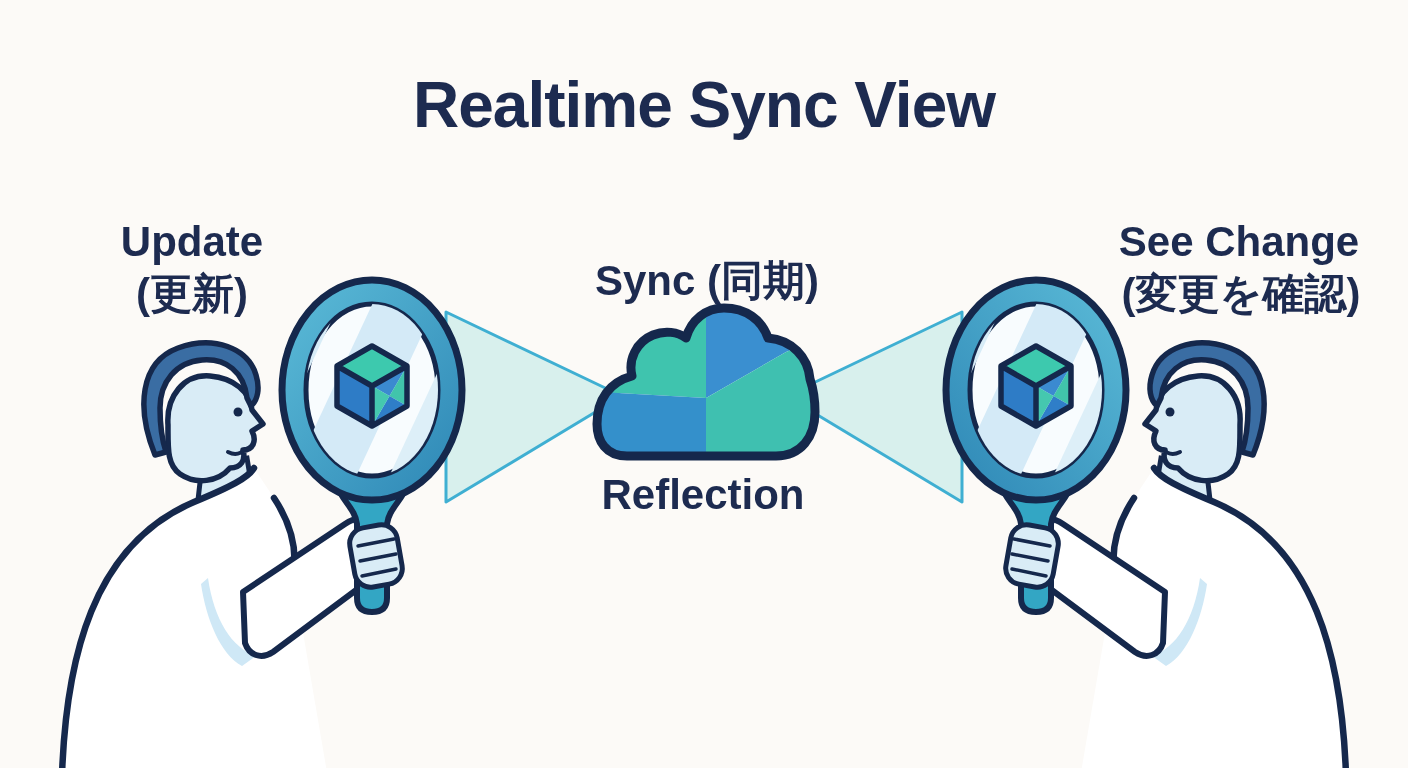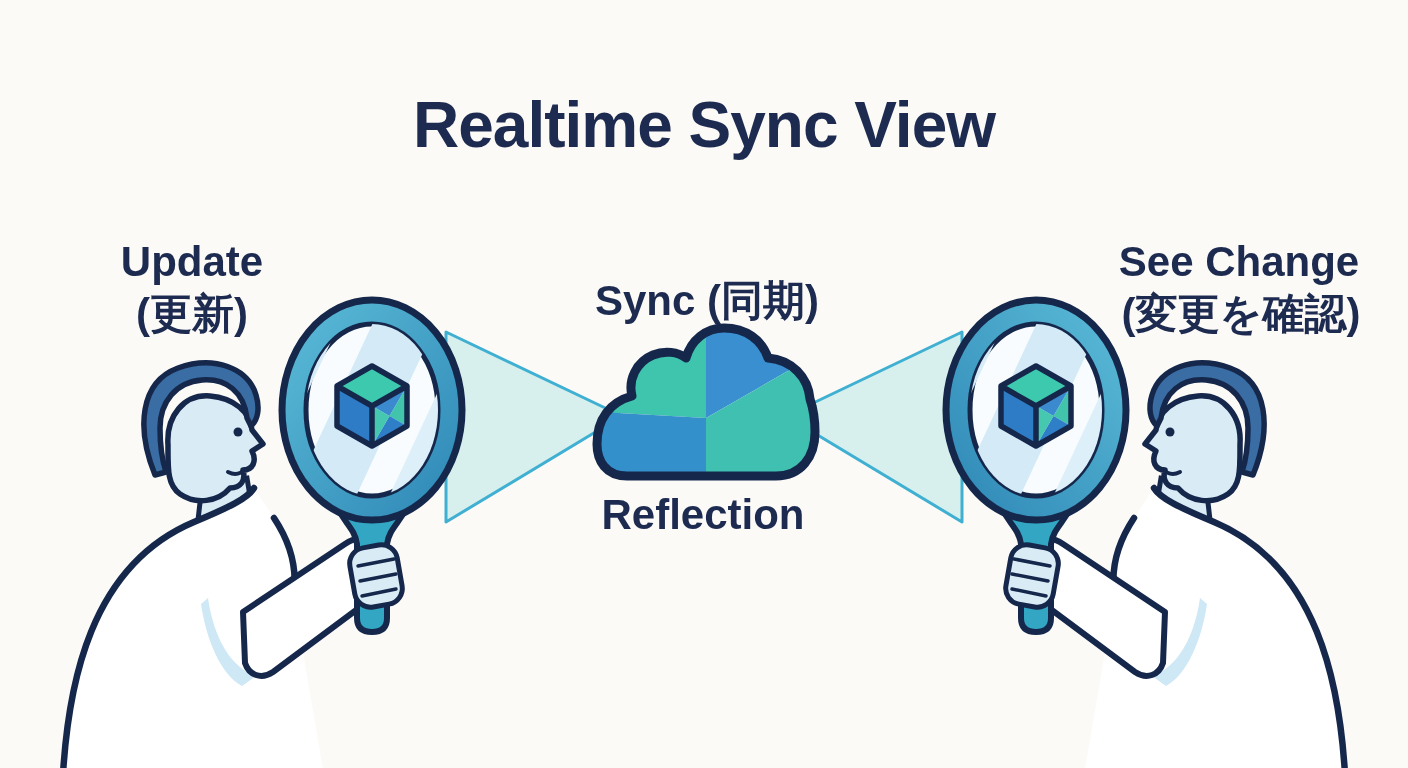--- a/index.html
+++ b/index.html
@@ -1,21 +1,21 @@
 <!DOCTYPE html>
 <html><head>
 <meta charset="utf-8">
 <style>
   html,body{margin:0;padding:0;}
   body{
     width:1408px;height:768px;overflow:hidden;
     background:#fcfaf7;
     font-family:"Liberation Sans","DejaVu Sans",sans-serif;
   }
-  .stage{width:1408px;height:684px;position:relative;margin-top:20px;}
+  .stage{width:1408px;height:684px;position:relative;}
   svg{display:block;}
   .t{fill:#1d2b50;font-weight:bold;}
   .title{font-size:64px;letter-spacing:-1px;}
   .lbl{font-size:42px;}
   .usr{font-size:43px;}
 </style>
 </head>
 <body>
 
 <div class="stage">

